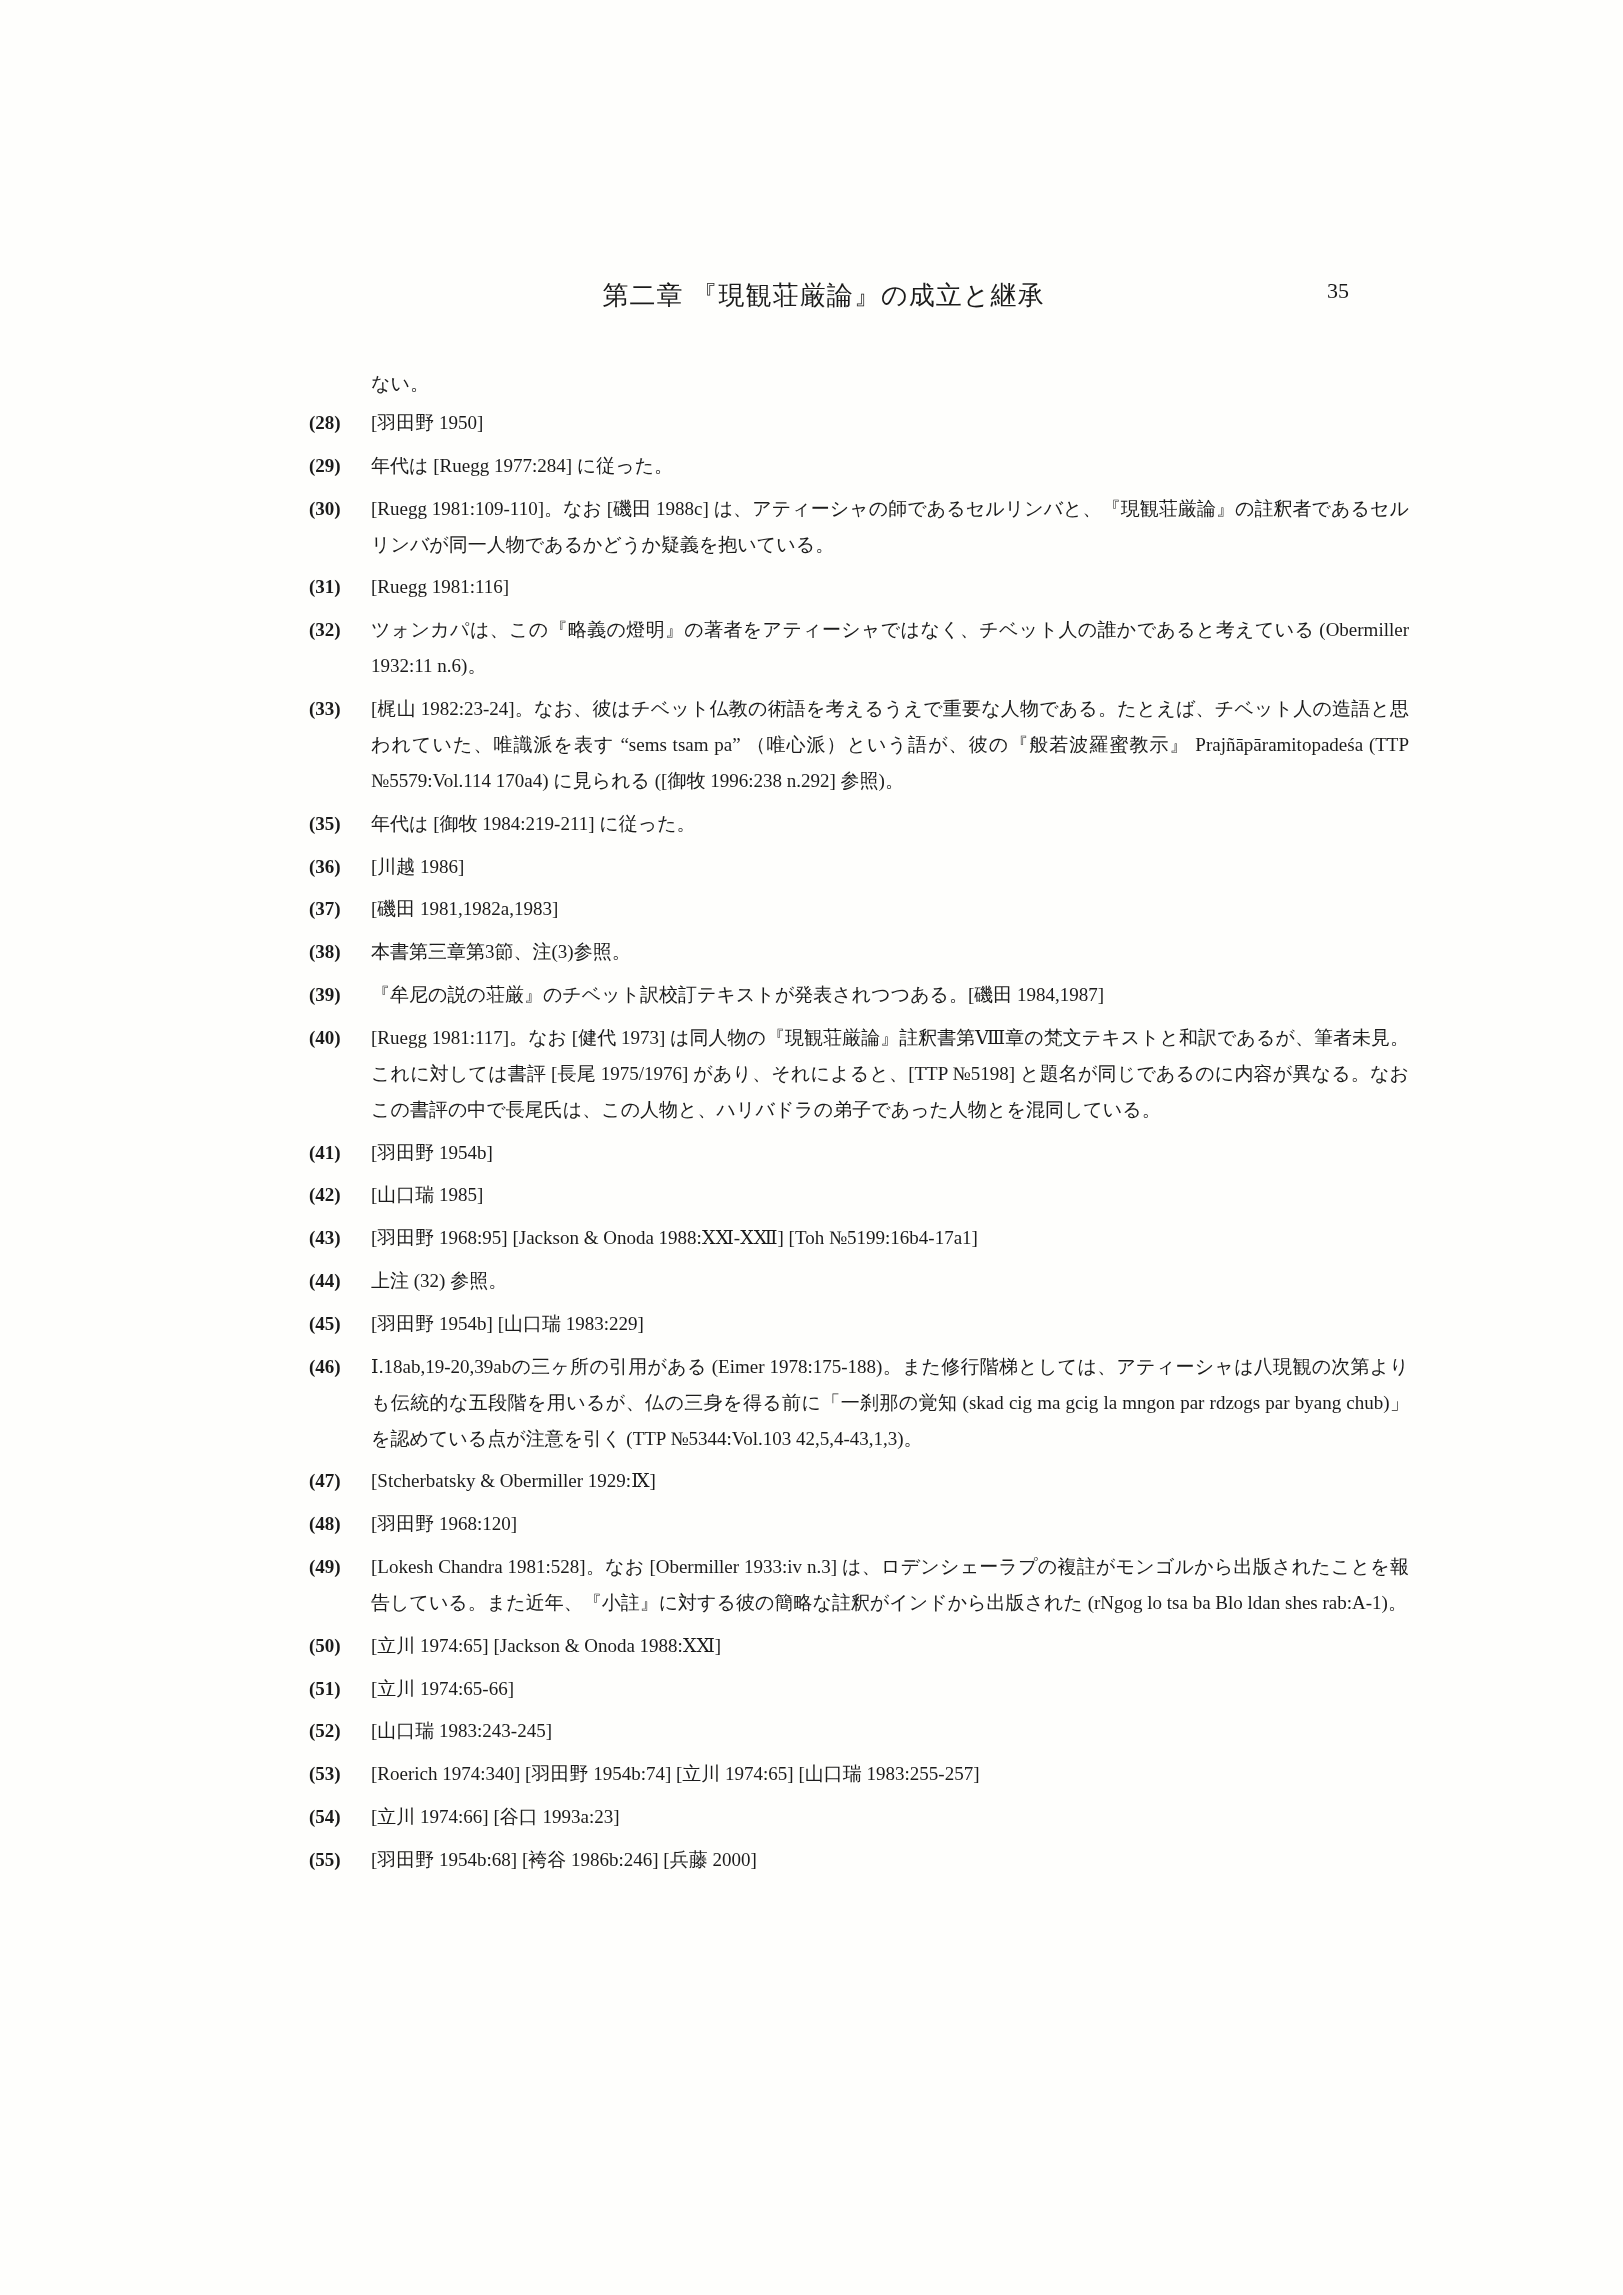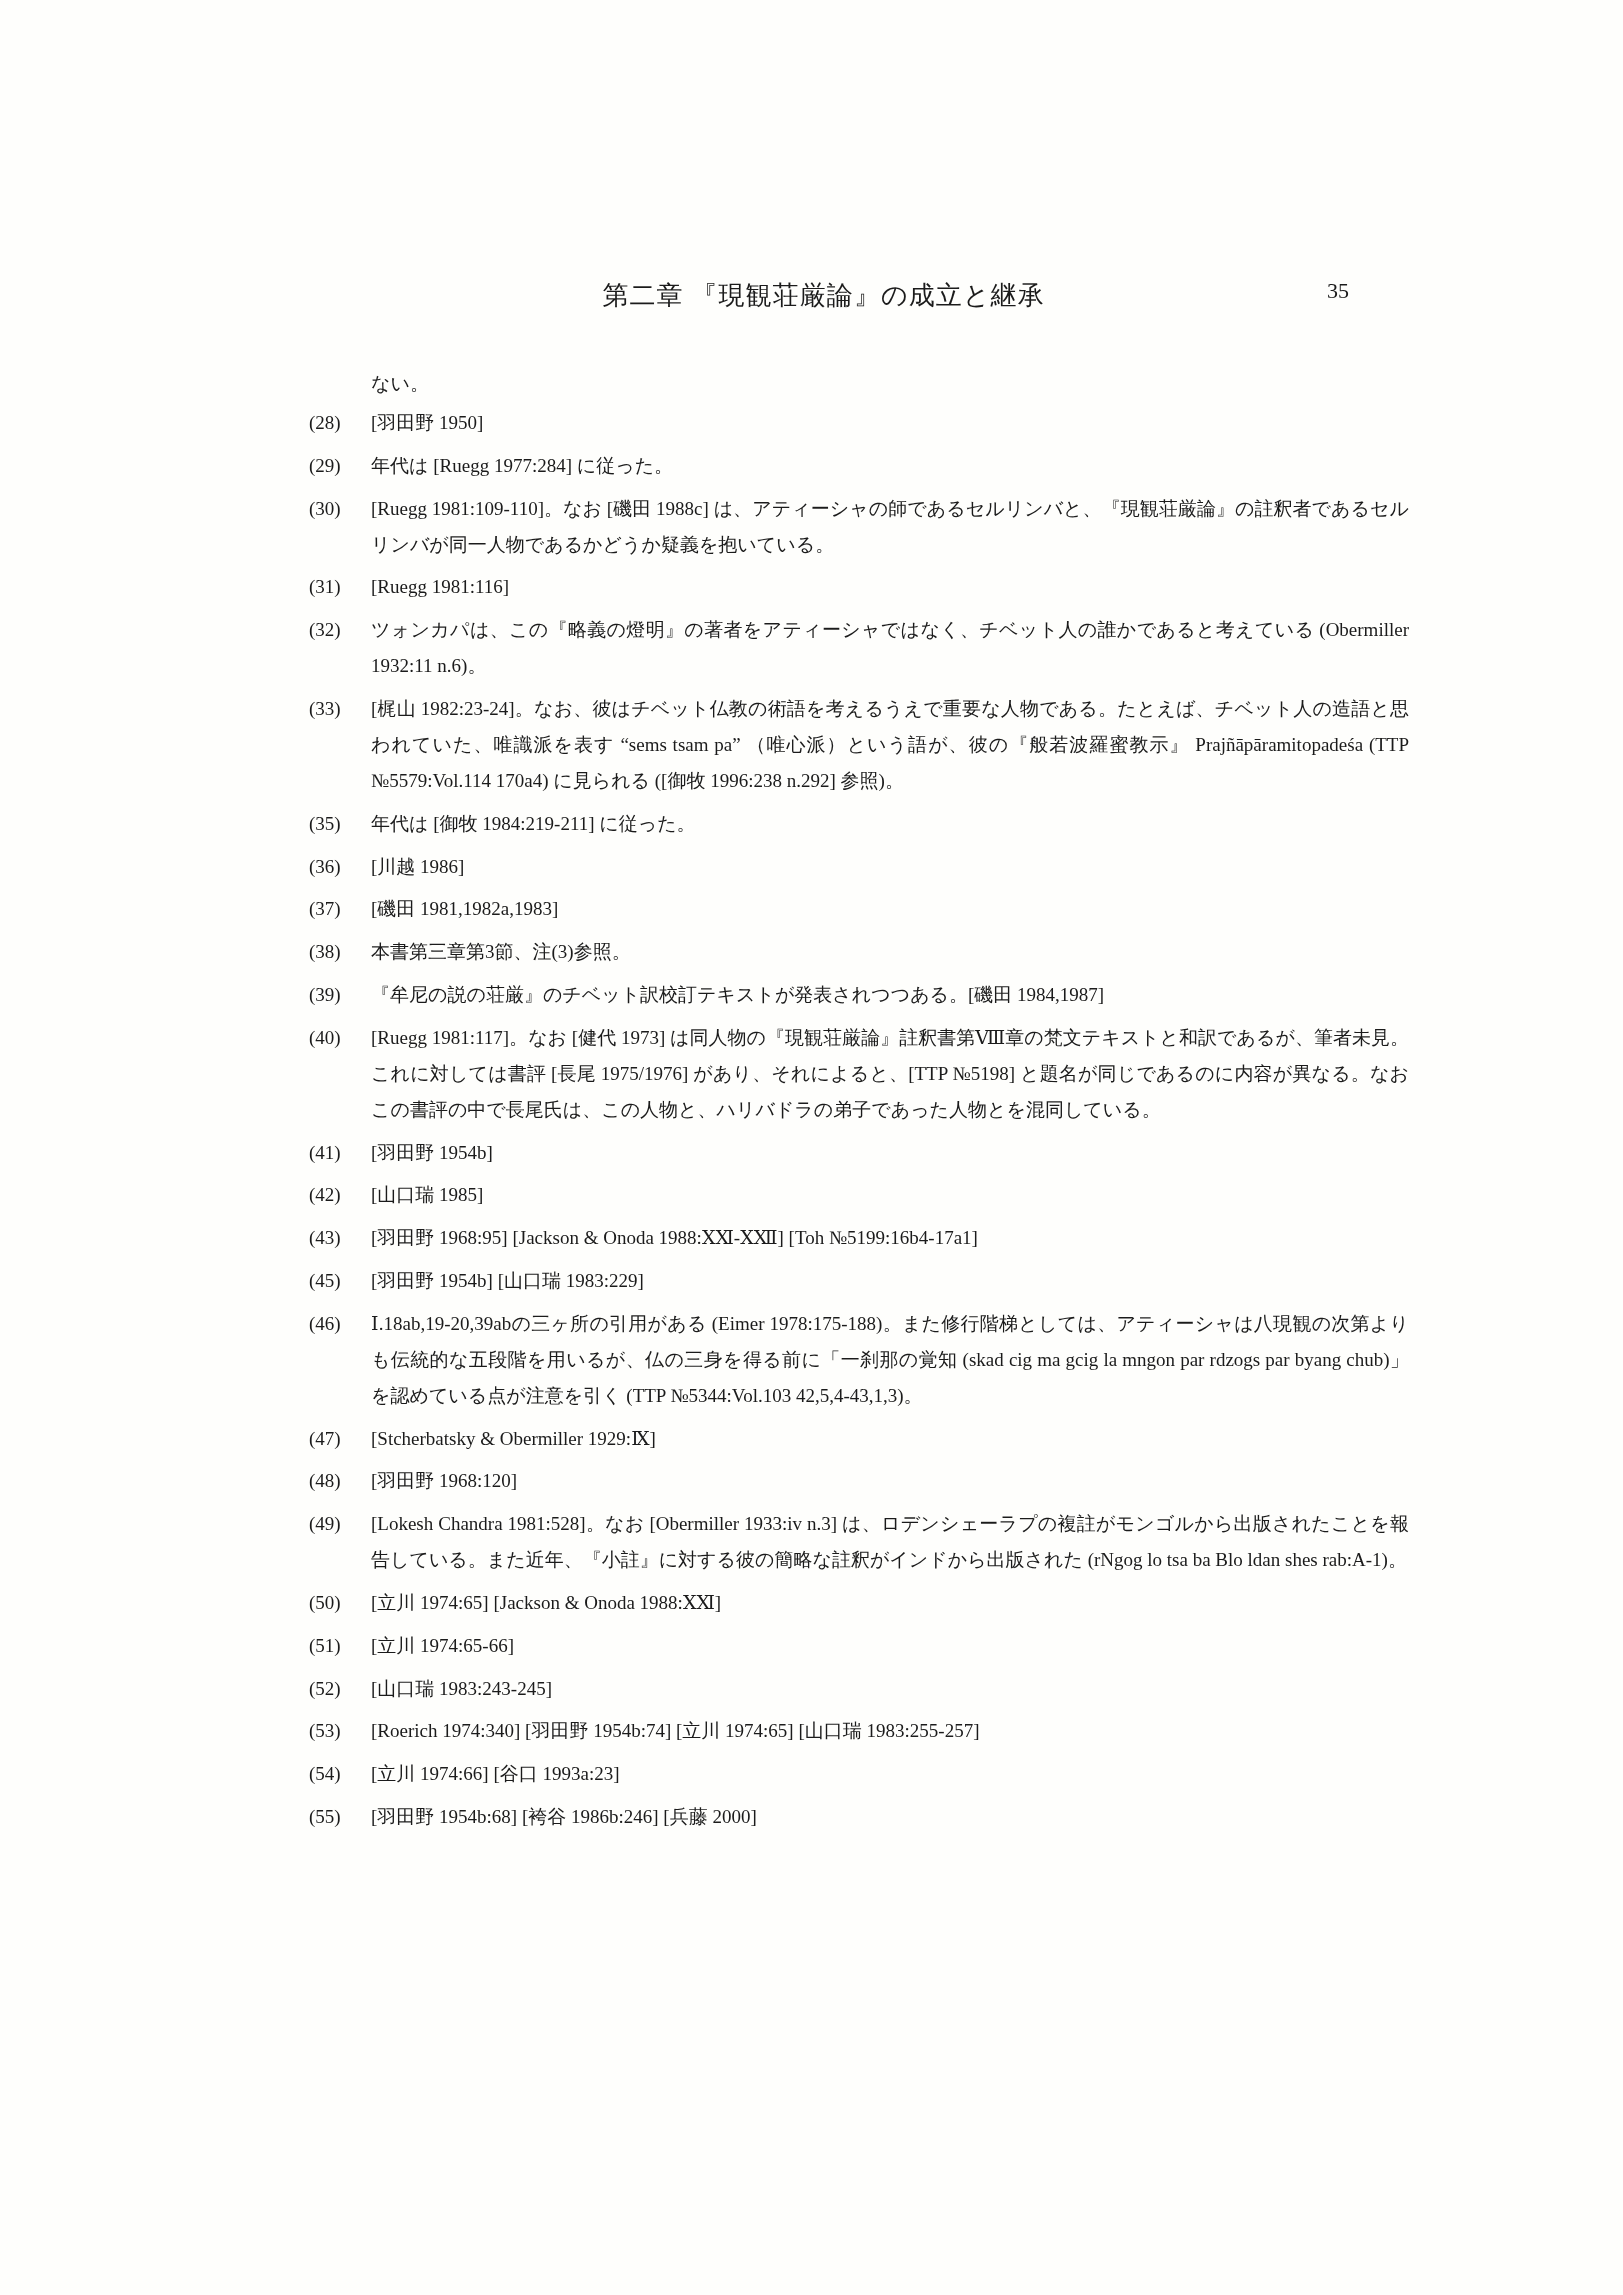--- a/index.html
+++ b/index.html
@@ -47,20 +47,21 @@
     margin-bottom: 3px;
   }
   .note-row {
     display: flex;
     align-items: flex-start;
     margin-bottom: 6.8px;
   }
   .note-num {
     flex: 0 0 62px;
     white-space: nowrap;
+    font-weight: bold;
   }
   .note-text {
     flex: 1 1 auto;
     text-align: justify;
   }
 </style>
 </head>
 <body>
 
 <div class="page">
@@ -142,20 +143,24 @@
   <div class="note-row">
     <span class="note-num">(42)</span>
     <span class="note-text">[山口瑞 1985]</span>
   </div>
 
   <div class="note-row">
     <span class="note-num">(43)</span>
     <span class="note-text">[羽田野 1968:95] [Jackson &amp; Onoda 1988:ⅩⅪ-ⅩⅫ] [Toh №5199:16b4-17a1]</span>
   </div>
 
+  <div class="note-row">
+    <span class="note-num">(44)</span>
+    <span class="note-text">上注 (32) 参照。</span>
+  </div>
 
   <div class="note-row">
     <span class="note-num">(45)</span>
     <span class="note-text">[羽田野 1954b] [山口瑞 1983:229]</span>
   </div>
 
   <div class="note-row">
     <span class="note-num">(46)</span>
     <span class="note-text">Ⅰ.18ab,19-20,39abの三ヶ所の引用がある (Eimer 1978:175-188)。また修行階梯としては、アティーシャは八現観の次第よりも伝統的な五段階を用いるが、仏の三身を得る前に「一刹那の覚知 (skad cig ma gcig la mngon par rdzogs par byang chub)」を認めている点が注意を引く (TTP №5344:Vol.103 42,5,4-43,1,3)。</span>
   </div>

